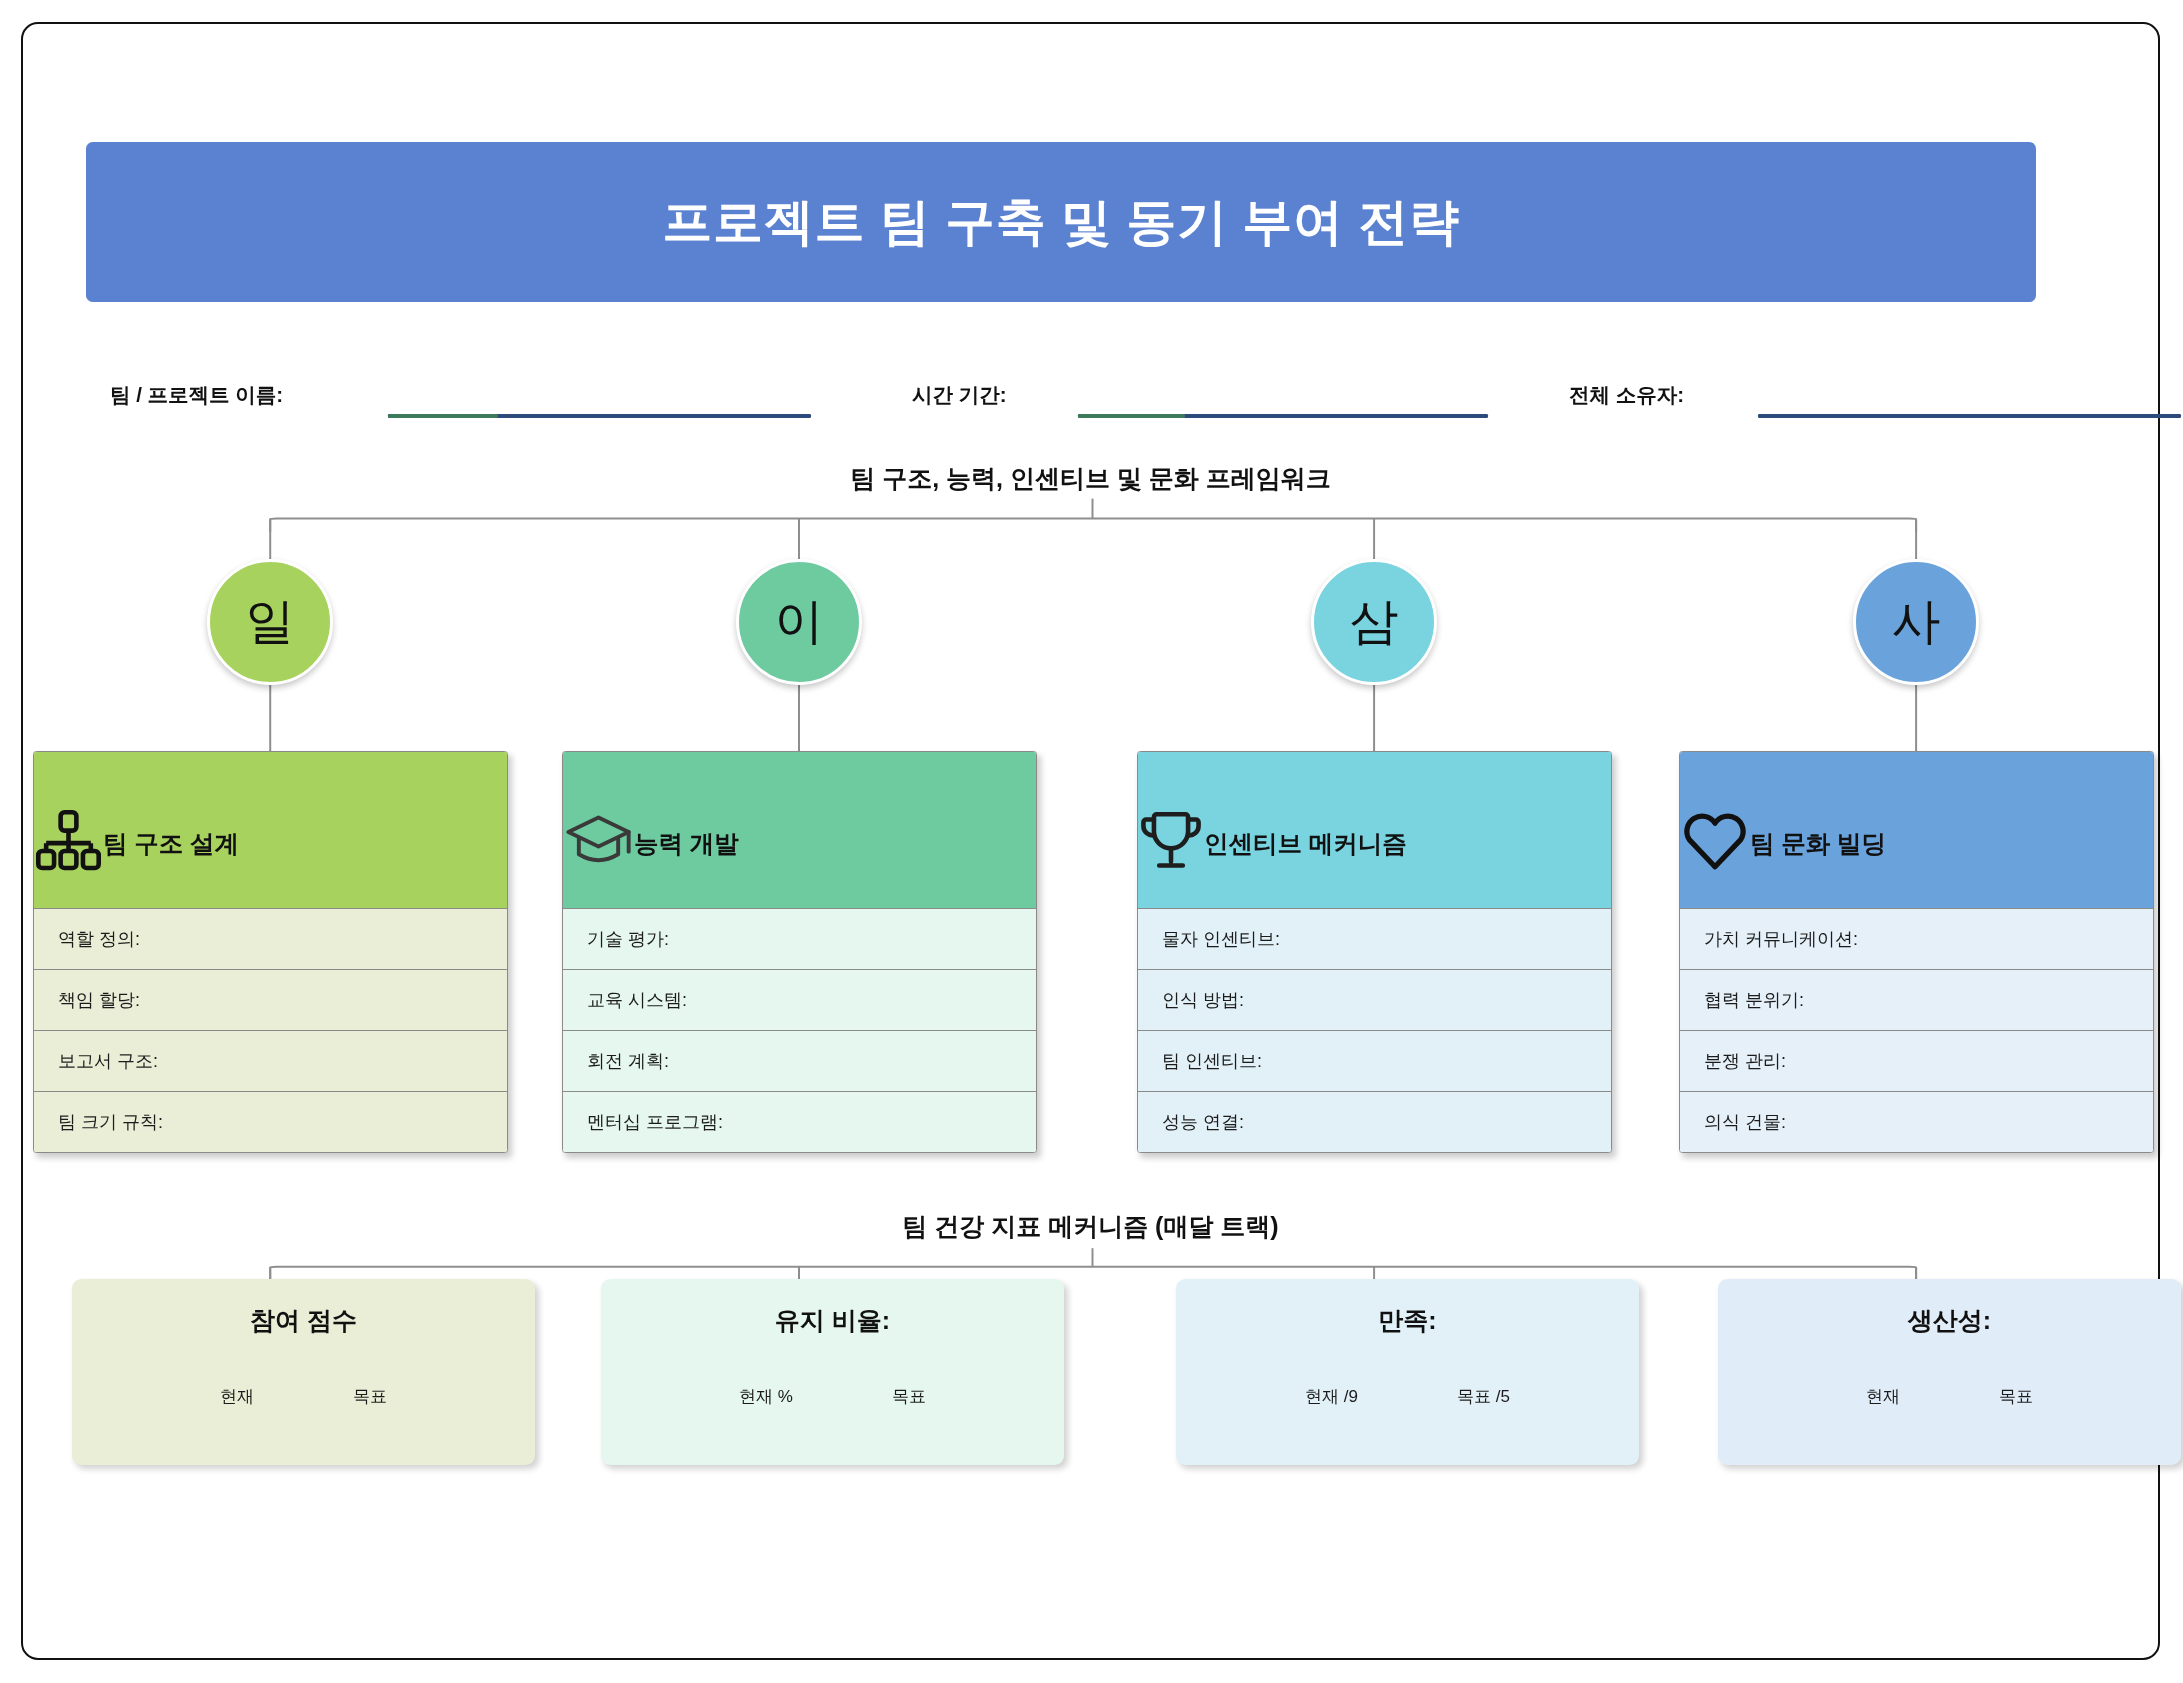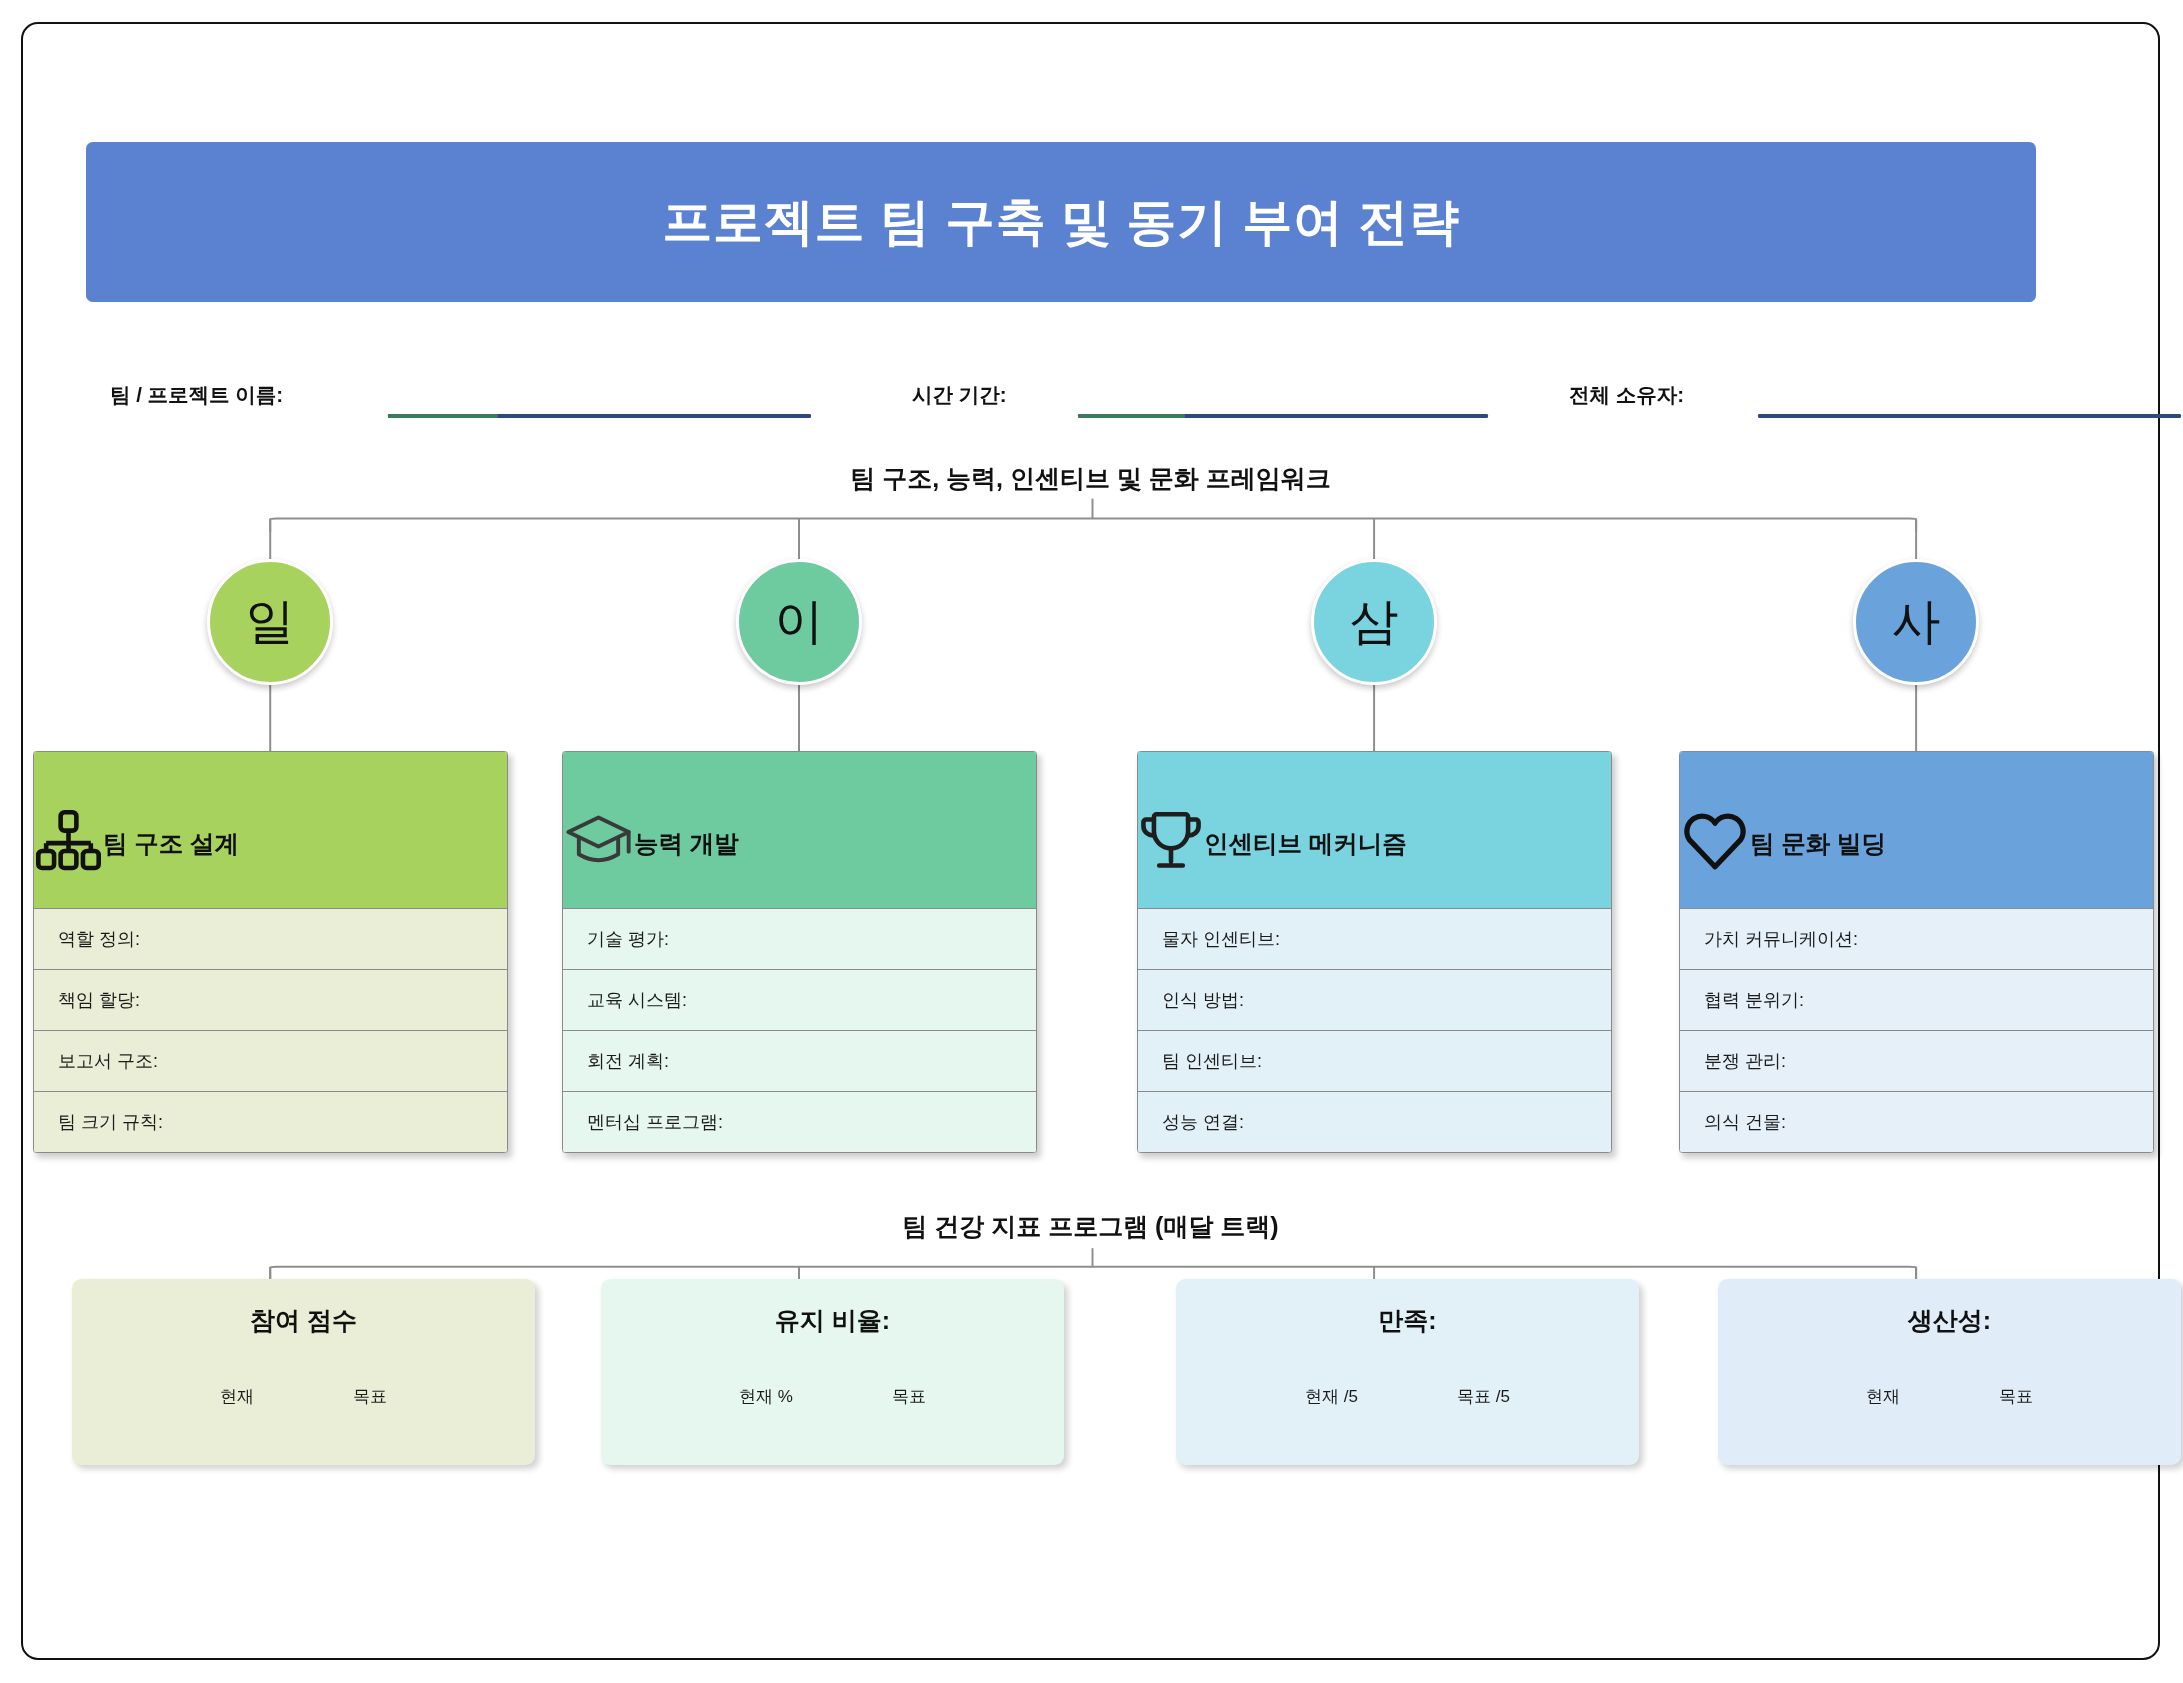--- a/index.html
+++ b/index.html
@@ -267,21 +267,21 @@
         <div class="meta-line has-green"></div>
       </div>
       <div class="meta-field mf-3">
         <div class="meta-label">전체 소유자:</div>
         <div class="meta-line"></div>
       </div>
     </div>
 
     <div class="section-heading" id="framework-heading">팀 구조, 능력, 인센티브 및 문화 프레임워크</div>
 
-    <div class="section-heading" id="dashboard-heading">팀 건강 지표 프로그램 (매달 트랙)</div>
+    <div class="section-heading" id="dashboard-heading">팀 건강 지표 메커니즘 (매달 트랙)</div>
 
     <svg class="connectors" viewBox="0 0 3236 2478">
       <g fill="none" stroke="#8e8e8e" stroke-width="3">
 
         <path d="M1618 718 L1618 748"></path>
         <path d="M374 768 L374 750 Q374 748 384 748 L2854 748 Q2864 748 2864 750 L2864 768"></path>
         <path d="M374 748 L374 810"></path>
         <path d="M1174 748 L1174 810"></path>
         <path d="M2044 748 L2044 810"></path>
         <path d="M2864 748 L2864 810"></path>
@@ -425,21 +425,21 @@
       <div class="metric" id="metric-1" style="left: 545px; background: rgb(229, 247, 238);">
         <div class="metric-title">유지 비율:</div>
         <div class="metric-legs">
           <span>현재 %</span>
           <span>목표</span>
         </div>
       </div>
       <div class="metric" id="metric-2" style="left: 1120px; background: rgb(226, 241, 247);">
         <div class="metric-title">만족:</div>
         <div class="metric-legs">
-          <span>현재 /5</span>
+          <span>현재 /9</span>
           <span>목표 /5</span>
         </div>
       </div>
       <div class="metric" id="metric-3" style="left: 1662px; background: rgb(224, 236, 248);">
         <div class="metric-title">생산성:</div>
         <div class="metric-legs">
           <span>현재</span>
           <span>목표</span>
         </div>
       </div>

